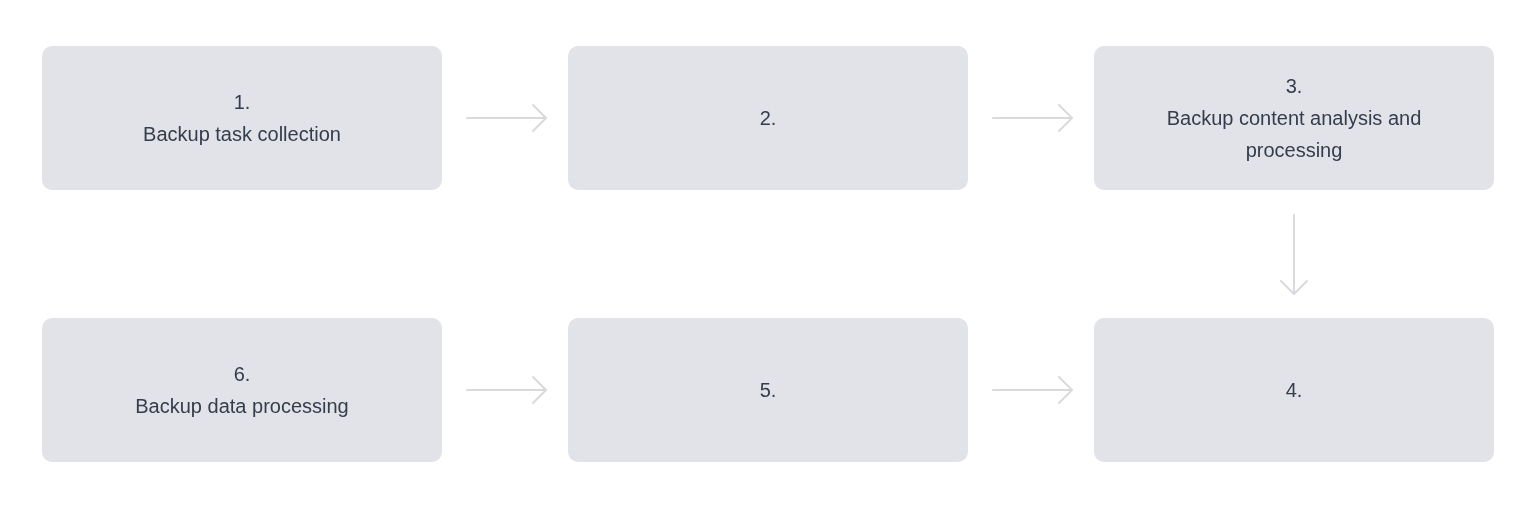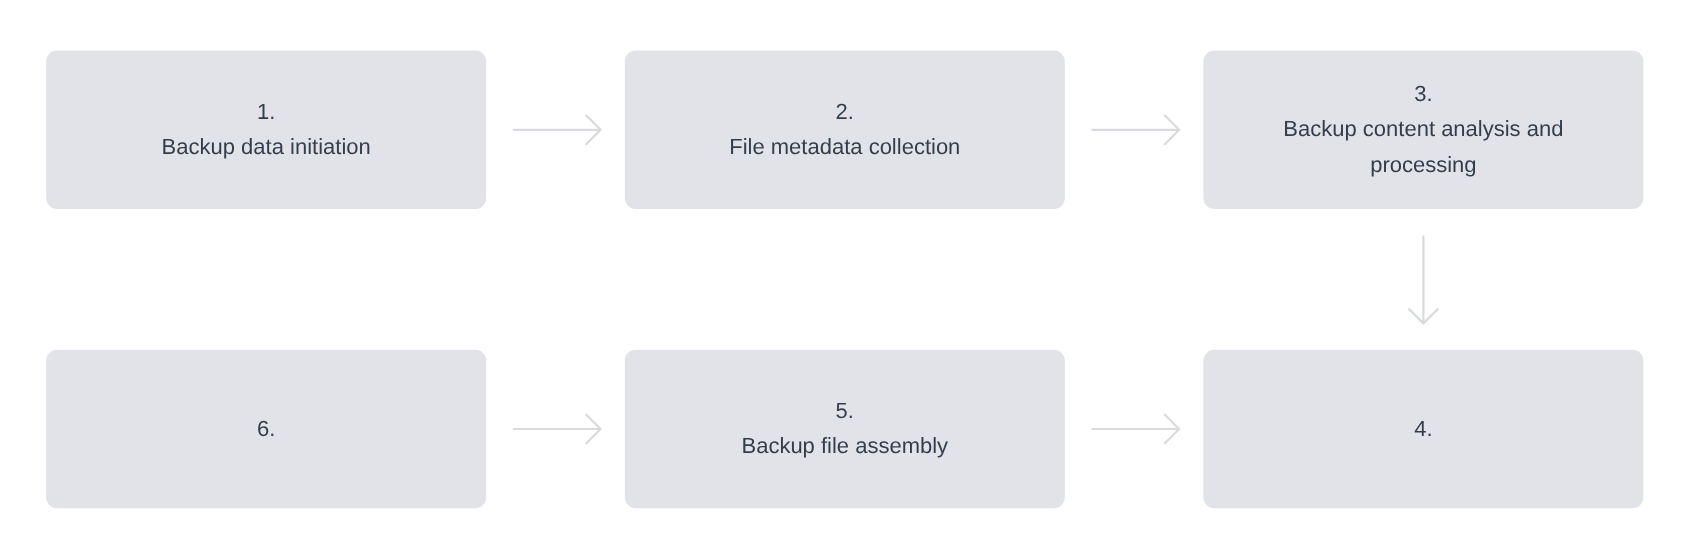--- a/index.html
+++ b/index.html
@@ -71,35 +71,34 @@
       </g>
       <g>
         <path d="M993 390 H1071"></path>
         <path d="M1059 377 L1072 390 L1059 403"></path>
       </g>
     </g>
   </svg>
 
   <div class="node pos-1">
     <div class="num">1.</div>
-    <div class="label">Backup data initiation</div>
+    <div class="label">Backup task collection</div>
   </div>
   <div class="node pos-2">
     <div class="num">2.</div>
-    <div class="label">File metadata collection</div>
   </div>
   <div class="node pos-3">
     <div class="num">3.</div>
     <div class="label">Backup content analysis and processing</div>
   </div>
 
   <div class="node pos-6">
     <div class="num">6.</div>
+    <div class="label">Backup data processing</div>
   </div>
   <div class="node pos-5">
     <div class="num">5.</div>
-    <div class="label">Backup file assembly</div>
   </div>
   <div class="node pos-4">
     <div class="num">4.</div>
   </div>
 
 </div>
 
 </body></html>

